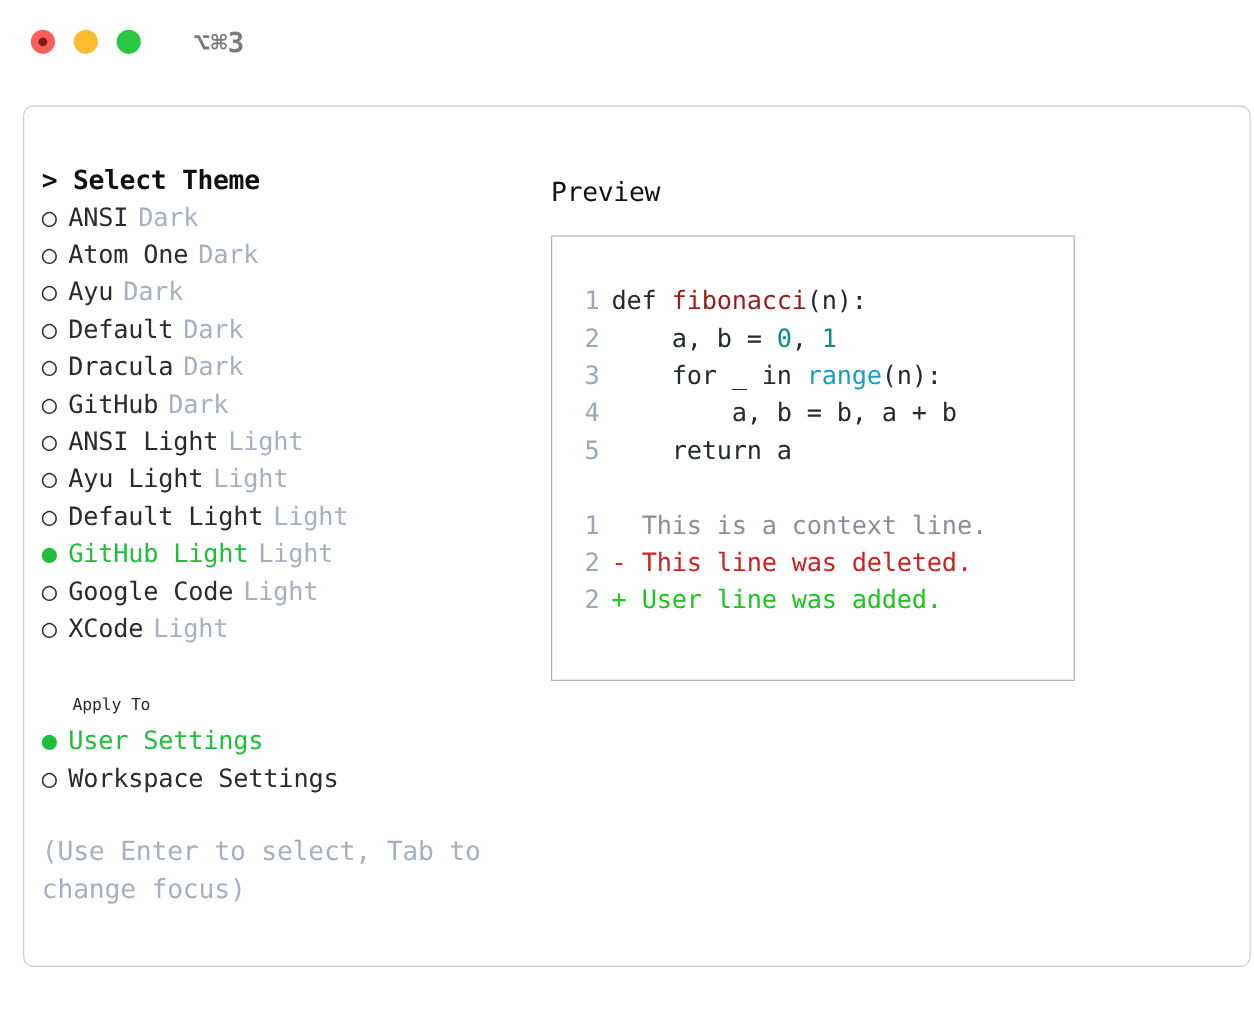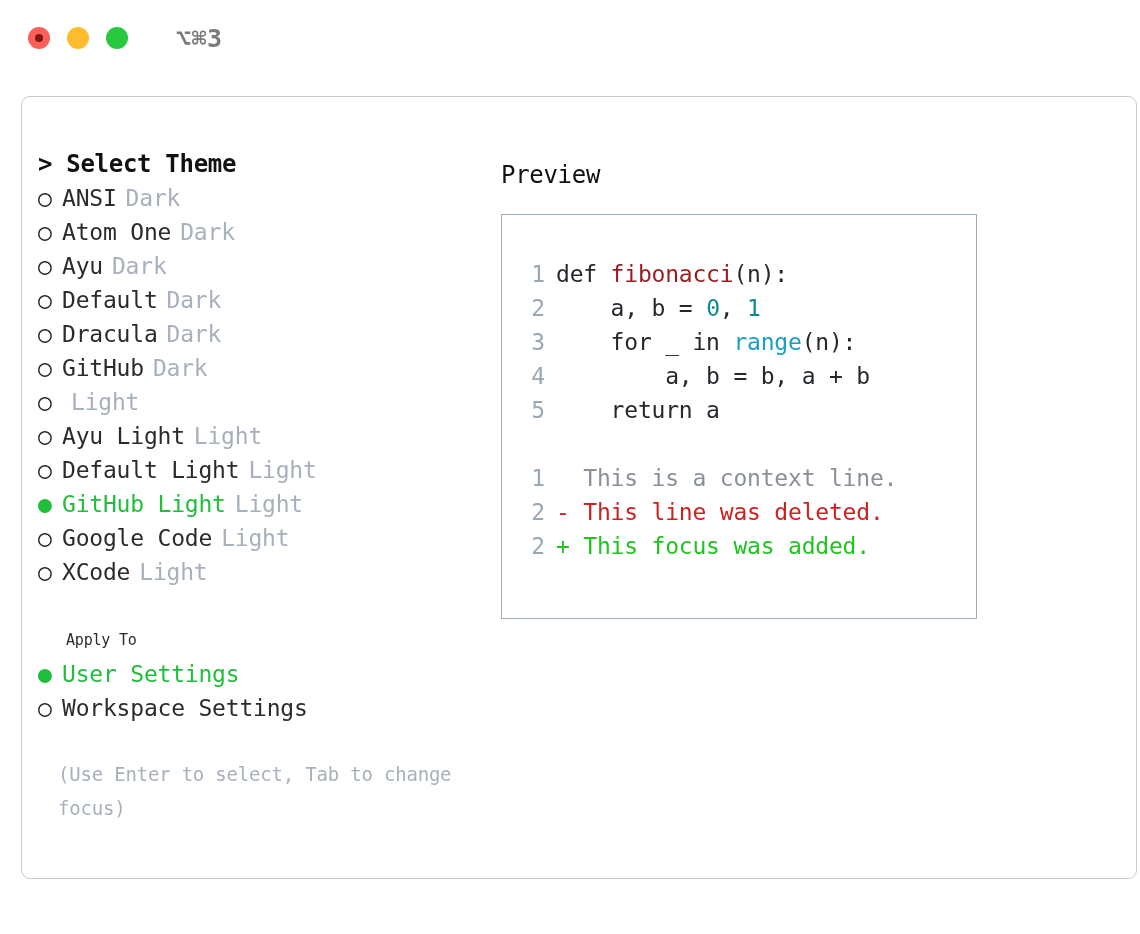--- a/index.html
+++ b/index.html
@@ -139,26 +139,25 @@
     color: #2b2b2b;
     padding-left: 28px;
     white-space: pre;
     letter-spacing: -0.2px;
   }
 
   .spacer-row { height: 34px; }
 
   .hint {
     margin-top: 32px;
-    font-size: 19px;
+    font-size: 24px;
     line-height: 34px;
     color: #a7b1bd;
     width: 420px;
     letter-spacing: -0.2px;
-    margin-left: 20px;
   }
 
   
   .right-col {
     position: absolute;
     left: 479px;
     top: 50px;
     width: 500px;
   }
   .preview-title {
@@ -234,21 +233,21 @@
 
       <div class="left-col">
         <div class="section-title">&gt; Select Theme</div>
         <div id="theme-list">
             <div class="opt-row"><span class="bullet bullet-empty">○</span><span class="opt-label">ANSI</span><span class="opt-cat">Dark</span></div>
             <div class="opt-row"><span class="bullet bullet-empty">○</span><span class="opt-label">Atom One</span><span class="opt-cat">Dark</span></div>
             <div class="opt-row"><span class="bullet bullet-empty">○</span><span class="opt-label">Ayu</span><span class="opt-cat">Dark</span></div>
             <div class="opt-row"><span class="bullet bullet-empty">○</span><span class="opt-label">Default</span><span class="opt-cat">Dark</span></div>
             <div class="opt-row"><span class="bullet bullet-empty">○</span><span class="opt-label">Dracula</span><span class="opt-cat">Dark</span></div>
             <div class="opt-row"><span class="bullet bullet-empty">○</span><span class="opt-label">GitHub</span><span class="opt-cat">Dark</span></div>
-            <div class="opt-row"><span class="bullet bullet-empty">○</span><span class="opt-cat">Light</span></div>
+            <div class="opt-row"><span class="bullet bullet-empty">○</span><span class="opt-label">ANSI Light</span><span class="opt-cat">Light</span></div>
             <div class="opt-row"><span class="bullet bullet-empty">○</span><span class="opt-label">Ayu Light</span><span class="opt-cat">Light</span></div>
             <div class="opt-row"><span class="bullet bullet-empty">○</span><span class="opt-label">Default Light</span><span class="opt-cat">Light</span></div>
             <div class="opt-row selected"><span class="bullet bullet-filled">●</span><span class="opt-label">GitHub Light</span><span class="opt-cat">Light</span></div>
             <div class="opt-row"><span class="bullet bullet-empty">○</span><span class="opt-label">Google Code</span><span class="opt-cat">Light</span></div>
             <div class="opt-row"><span class="bullet bullet-empty">○</span><span class="opt-label">XCode</span><span class="opt-cat">Light</span></div>
           </div>
 
         <div class="spacer-row"></div>
 
         <div class="apply-header">Apply To</div>
@@ -268,21 +267,21 @@
                 <div class="code-line"><span class="lineno">1</span><span class="code-text"><span class="tok-kw">def </span><span class="tok-fn">fibonacci</span><span class="tok-plain">(n):</span></span></div>
                 <div class="code-line"><span class="lineno">2</span><span class="code-text"><span class="tok-plain">    a, b = </span><span class="tok-num">0</span><span class="tok-plain">, </span><span class="tok-num">1</span></span></div>
                 <div class="code-line"><span class="lineno">3</span><span class="code-text"><span class="tok-kw">    for _ in </span><span class="tok-call">range</span><span class="tok-plain">(n):</span></span></div>
                 <div class="code-line"><span class="lineno">4</span><span class="code-text"><span class="tok-plain">        a, b = b, a + b</span></span></div>
                 <div class="code-line"><span class="lineno">5</span><span class="code-text"><span class="tok-kw">    return a</span></span></div>
               </div>
             <div class="diff-gap"></div>
             <div id="diff-lines">
                 <div class="code-line"><span class="lineno">1</span><span class="diff-context">  </span><span class="diff-context">This is a context line.</span></div>
                 <div class="code-line"><span class="lineno">2</span><span class="diff-del">- </span><span class="diff-del">This line was deleted.</span></div>
-                <div class="code-line"><span class="lineno">2</span><span class="diff-add">+ </span><span class="diff-add">This focus was added.</span></div>
+                <div class="code-line"><span class="lineno">2</span><span class="diff-add">+ </span><span class="diff-add">User line was added.</span></div>
               </div>
           </div>
         </div>
       </div>
 
     </div>
   </div>
 </div>
 
 </body></html>

